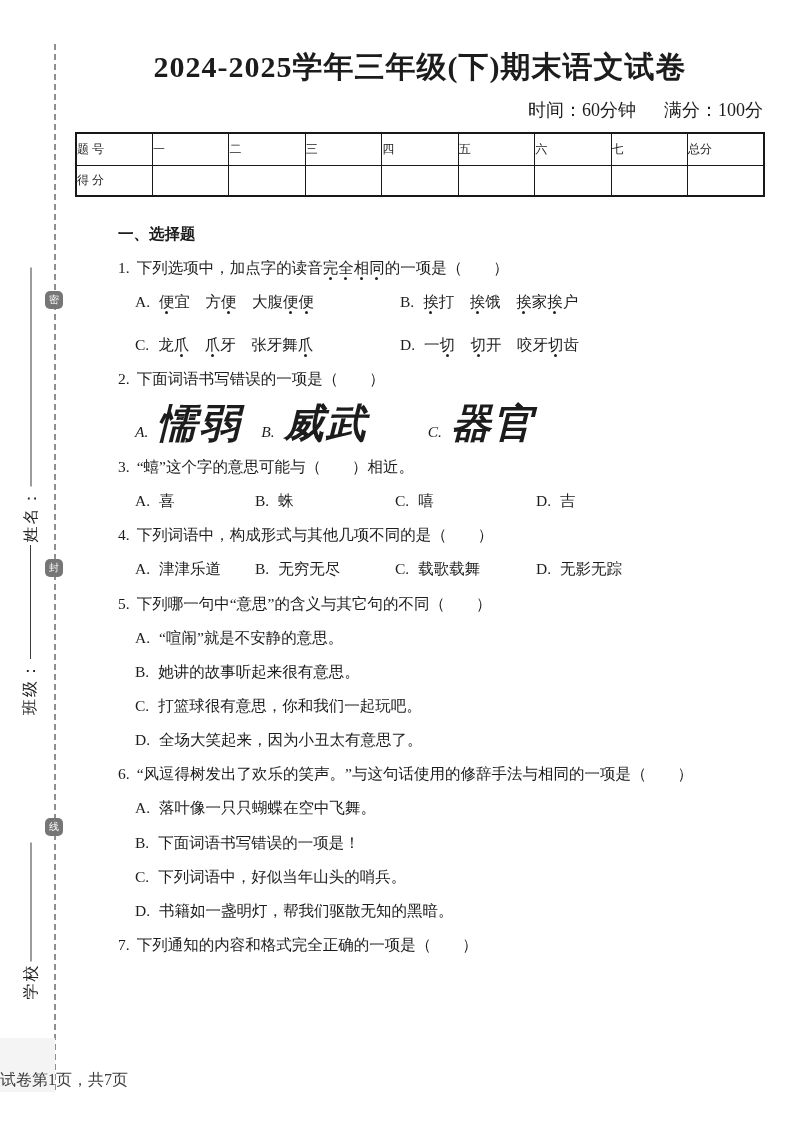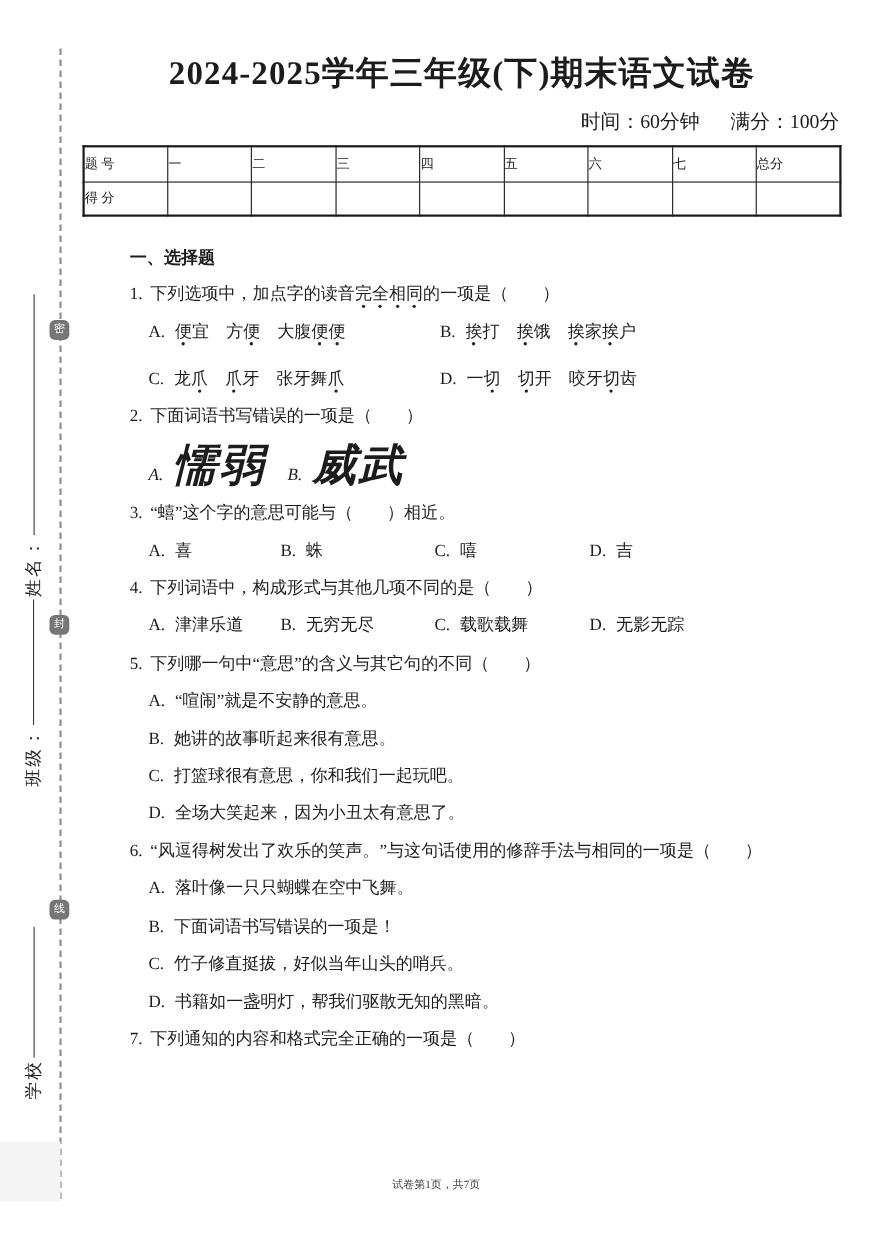--- a/index.html
+++ b/index.html
@@ -44,22 +44,22 @@
   .grid2{display:grid;grid-template-columns:242px 1fr;row-gap:14px;margin:14px 0;gap:23px;}
   .grid4{display:grid;grid-template-columns:120px 140px 141px 1fr;margin:14px 0;}
   .list .opt-line{margin:14px 0;}
   .callig{display:flex;align-items:center;margin:4px 0 8px;padding-left:60px;font-style:italic;}
   .callig .opt-text{font-size:40px;font-weight:700;line-height:1.05;
     font-family:"DejaVu Sans","Liberation Sans",sans-serif;letter-spacing:2px;}
   .callig .co-b{margin-left:20px;} .callig .co-c{margin-left:60px;}
   .dotted{position:relative;}
   .dotted::after{content:"";position:absolute;left:50%;bottom:-4px;width:3px;height:3px;
     margin-left:-1.5px;border-radius:50%;background:#222;}
-  .footer{position:absolute;left:0;right:0;top:1070px;text-align:center;
-    font-size:10px;color:#3c3c3c;}
+  .footer{position:absolute;left:0;right:0;top:1070px;text-align:left;
+    font-size:16px;color:#3c3c3c;}
 </style>
 </head>
 <body>
 
 <div class="page">
 
   <div class="dashed-line"></div>
   <div class="stamp stamp-mi">密</div>
   <div class="stamp stamp-feng">封</div>
   <div class="stamp stamp-xian">线</div>
@@ -121,20 +121,21 @@
             <div><span class="opt-label">B.</span><span class="opt-text"><span class="dotted">挨</span><span>打</span><span>　</span><span class="dotted">挨</span><span>饿</span><span>　</span><span class="dotted">挨</span><span>家</span><span class="dotted">挨</span><span>户</span></span></div>
             <div><span class="opt-label">C.</span><span class="opt-text"><span>龙</span><span class="dotted">爪</span><span>　</span><span class="dotted">爪</span><span>牙</span><span>　</span><span>张</span><span>牙</span><span>舞</span><span class="dotted">爪</span></span></div>
             <div><span class="opt-label">D.</span><span class="opt-text"><span>一</span><span class="dotted">切</span><span>　</span><span class="dotted">切</span><span>开</span><span>　</span><span>咬</span><span>牙</span><span class="dotted">切</span><span>齿</span></span></div>
           </div>
         </div>
         <div class="q">
           <div class="q-stem"><span class="q-num">2.</span><span>下面词语书写错误的一项是（　　）</span></div>
           <div class="opts callig">
             <div class="co-a"><span class="opt-label">A.</span><span class="opt-text">懦弱</span></div>
             <div class="co-b"><span class="opt-label">B.</span><span class="opt-text">威武</span></div>
+            <div class="co-c"><span class="opt-label">C.</span><span class="opt-text">器官</span></div>
           </div>
         </div>
         <div class="q">
           <div class="q-stem"><span class="q-num">3.</span><span>“蟢”这个字的意思可能与（　　）相近。</span></div>
           <div class="opts grid4">
             <div><span class="opt-label">A.</span><span class="opt-text">喜</span></div>
             <div><span class="opt-label">B.</span><span class="opt-text">蛛</span></div>
             <div><span class="opt-label">C.</span><span class="opt-text">嘻</span></div>
             <div><span class="opt-label">D.</span><span class="opt-text">吉</span></div>
           </div>
@@ -155,21 +156,21 @@
             <div class="opt-line"><span class="opt-label">B.</span><span class="opt-text">她讲的故事听起来很有意思。</span></div>
             <div class="opt-line"><span class="opt-label">C.</span><span class="opt-text">打篮球很有意思，你和我们一起玩吧。</span></div>
             <div class="opt-line"><span class="opt-label">D.</span><span class="opt-text">全场大笑起来，因为小丑太有意思了。</span></div>
           </div>
         </div>
         <div class="q">
           <div class="q-stem"><span class="q-num">6.</span><span>“风逗得树发出了欢乐的笑声。”与这句话使用的修辞手法与相同的一项是（　　）</span></div>
           <div class="opts list">
             <div class="opt-line"><span class="opt-label">A.</span><span class="opt-text">落叶像一只只蝴蝶在空中飞舞。</span></div>
             <div class="opt-line"><span class="opt-label">B.</span><span class="opt-text">下面词语书写错误的一项是！</span></div>
-            <div class="opt-line"><span class="opt-label">C.</span><span class="opt-text">竹子修直挺拔，好似当年山头的哨兵。</span></div>
+            <div class="opt-line"><span class="opt-label">C.</span><span class="opt-text">下列词语中，好似当年山头的哨兵。</span></div>
             <div class="opt-line"><span class="opt-label">D.</span><span class="opt-text">书籍如一盏明灯，帮我们驱散无知的黑暗。</span></div>
           </div>
         </div>
         <div class="q">
           <div class="q-stem"><span class="q-num">7.</span><span>下列通知的内容和格式完全正确的一项是（　　）</span></div>
         </div>
       </div>
   </div>
 
   <div class="footer">试卷第1页，共7页</div>

